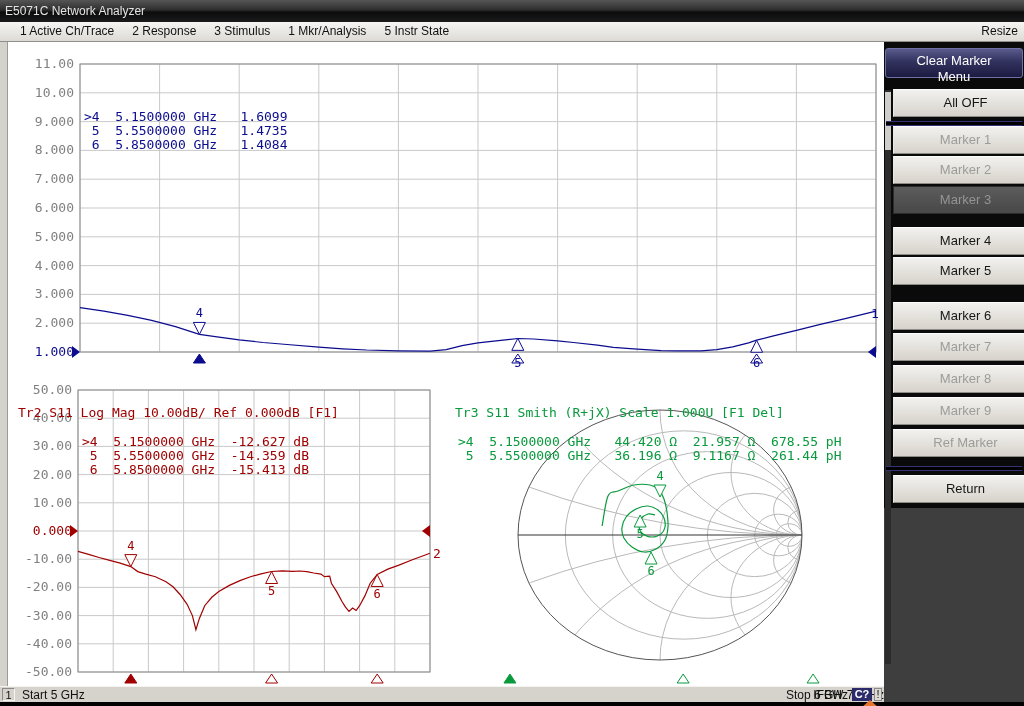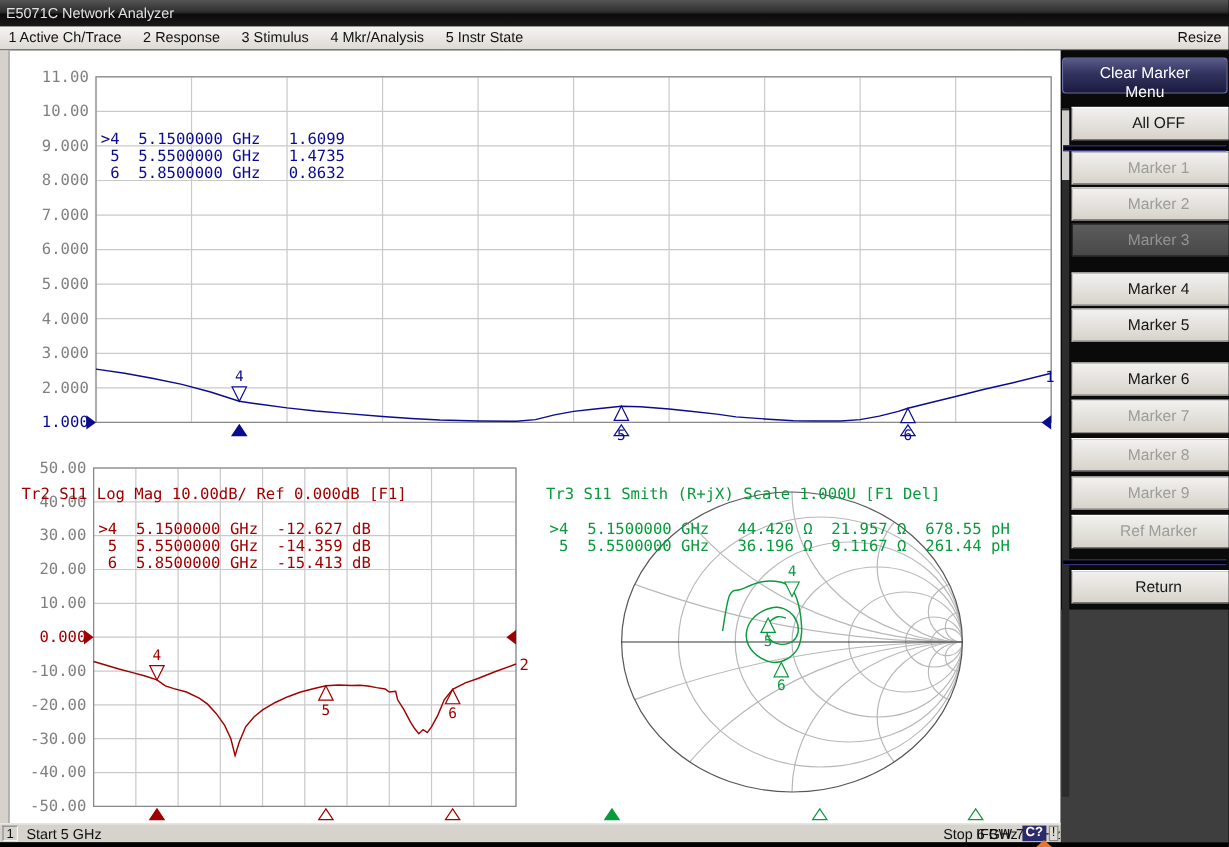--- a/index.html
+++ b/index.html
@@ -12,21 +12,21 @@
 
   
   #titlebar { position:absolute; left:0; top:0; width:1024px; height:22px;
     background:linear-gradient(#555 0%, #2e2e2e 45%, #0c0c0c 55%, #1b1b1b 100%);
     color:#e3e3e3; font-size:12px; line-height:22px; padding-left:5px; }
 
   
   #menubar { position:absolute; left:0; top:22px; width:1024px; height:20px;
     background:linear-gradient(#f6f5f3, #dddad5); border-bottom:1px solid #8f8f8f;
     font-size:12px; color:#111; }
-  #menu-items { display:flex; gap:18px; padding-left:7px; line-height:19px; }
+  #menu-items { display:flex; gap:18px; padding-left:20px; line-height:19px; }
   #menu-items .mitem { cursor:default; }
   #menu-resize { position:absolute; right:6px; top:0; line-height:19px; }
 
   
   #display { position:absolute; left:0; top:42px; width:884px; height:644px; background:#fff; }
   #leftstrip { position:absolute; left:0; top:0; width:8px; height:644px;
     background:#d5d2cb; border-right:1px solid #9a9a9a; }
   #plot { position:absolute; left:0; top:0; }
 
   
@@ -88,21 +88,21 @@
 
   <div id="titlebar">
     <span>E5071C Network Analyzer</span>
   </div>
 
   <div id="menubar">
     <div id="menu-items">
         <div class="mitem">1 Active Ch/Trace</div>
         <div class="mitem">2 Response</div>
         <div class="mitem">3 Stimulus</div>
-        <div class="mitem">4 Mkr/Analysis</div>
+        <div class="mitem">1 Mkr/Analysis</div>
         <div class="mitem">5 Instr State</div>
       </div>
     <div id="menu-resize">Resize</div>
   </div>
 
   <div id="display">
     <svg id="plot" width="884" height="644" viewBox="0 42 884 644">
         <g>
           <line x1="80" y1="64" x2="876" y2="64" stroke="#c9c9c9"></line>
           <line x1="80" y1="64" x2="80" y2="352" stroke="#c9c9c9"></line>
@@ -255,21 +255,21 @@
             <text x="651.054" y="575" fill="#089a3c" text-anchor="middle" font-size="12" font-family="DejaVu Sans Mono, monospace">6</text>
             <polygon points="813.0499999999998,674 807.0499999999998,683 819.0499999999998,683" fill="#fff" stroke="#089a3c"></polygon>
           </g>
         </g>
       </svg>
     <div id="leftstrip"></div>
 
     <div id="tr2-title" class="trtitle mono">Tr2 S11 Log Mag 10.00dB/ Ref 0.000dB [F1]</div>
     <div id="tr3-title" class="trtitle mono">Tr3 S11 Smith (R+jX) Scale 1.000U [F1 Del]</div>
 
-    <div id="tr1-mtable" class="mtable mono"><div>&gt;4  5.1500000 GHz   1.6099</div><div> 5  5.5500000 GHz   1.4735</div><div> 6  5.8500000 GHz   0.8632</div></div>
+    <div id="tr1-mtable" class="mtable mono"><div>&gt;4  5.1500000 GHz   1.6099</div><div> 5  5.5500000 GHz   1.4735</div><div> 6  5.8500000 GHz   1.4084</div></div>
     <div id="tr2-mtable" class="mtable mono"><div>&gt;4  5.1500000 GHz  -12.627 dB</div><div> 5  5.5500000 GHz  -14.359 dB</div><div> 6  5.8500000 GHz  -15.413 dB</div></div>
     <div id="tr3-mtable" class="mtable mono"><div>&gt;4  5.1500000 GHz   44.420 Ω  21.957 Ω  678.55 pH</div><div> 5  5.5500000 GHz   36.196 Ω  9.1167 Ω  261.44 pH</div></div>
   </div>
 
   <div id="sidebar">
     <div id="sidebar-bottom"></div>
     <div id="softkey-header">
       <div>Clear Marker</div>
       <div>Menu</div>
     </div>

